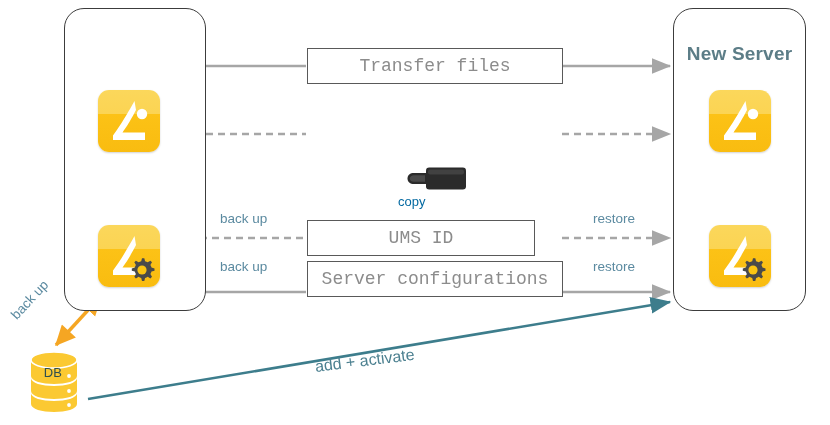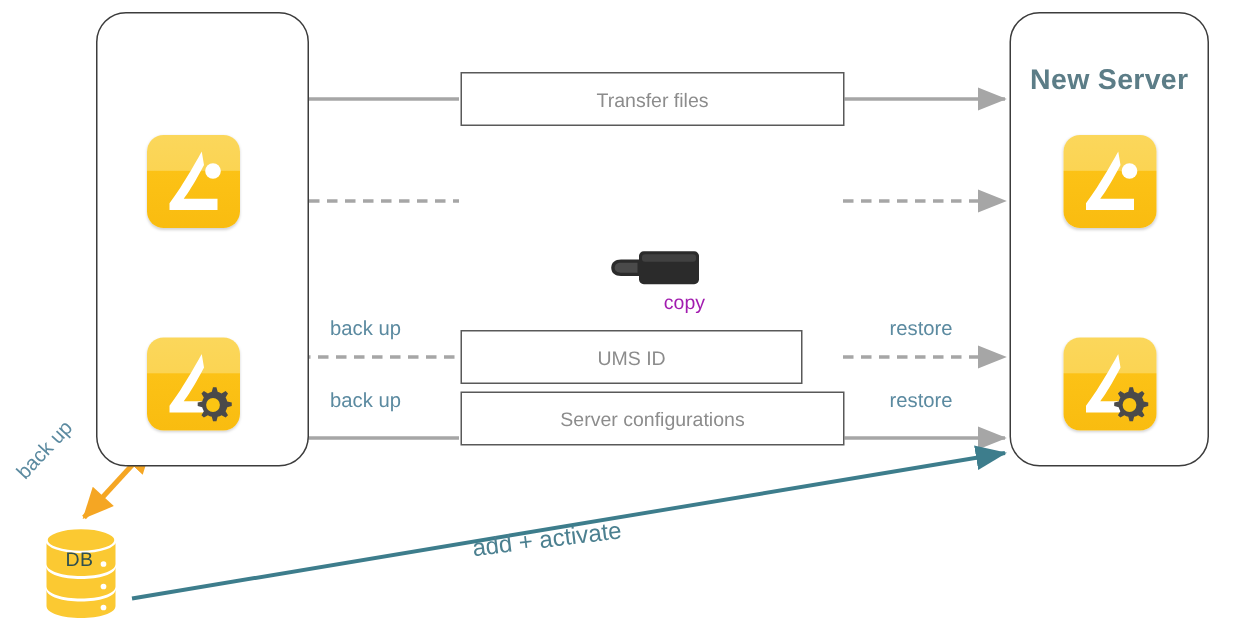--- a/index.html
+++ b/index.html
@@ -72,21 +72,22 @@
   
   .mid-box {
     position: absolute;
     box-sizing: border-box;
     background: #ffffff;
     border: 1.2px solid #595959;
     display: flex;
     align-items: center;
     justify-content: center;
     color: #8c8c8c;
-    font-size: 13px;
+    font-size: 18px;
+    font-family: Liberation Mono, monospace;
   }
 
   
   .edge-label {
     position: absolute;
     color: #5b8aa0;
     font-size: 13.5px;
     white-space: nowrap;
   }
 
@@ -96,22 +97,22 @@
     left: 398px;
     top: 164px;
     width: 72px;
     height: 46px;
   }
   #usb-caption {
     position: absolute;
     left: 0;
     top: 30px;
     width: 72px;
-    text-align: right;
-    color: #a21caf;
+    text-align: left;
+    color: #0369a1;
     font-size: 13px;
   }
 
   
   #db-wrap {
     position: absolute;
     left: 27px;
     top: 348px;
     width: 62px;
     height: 66px;

